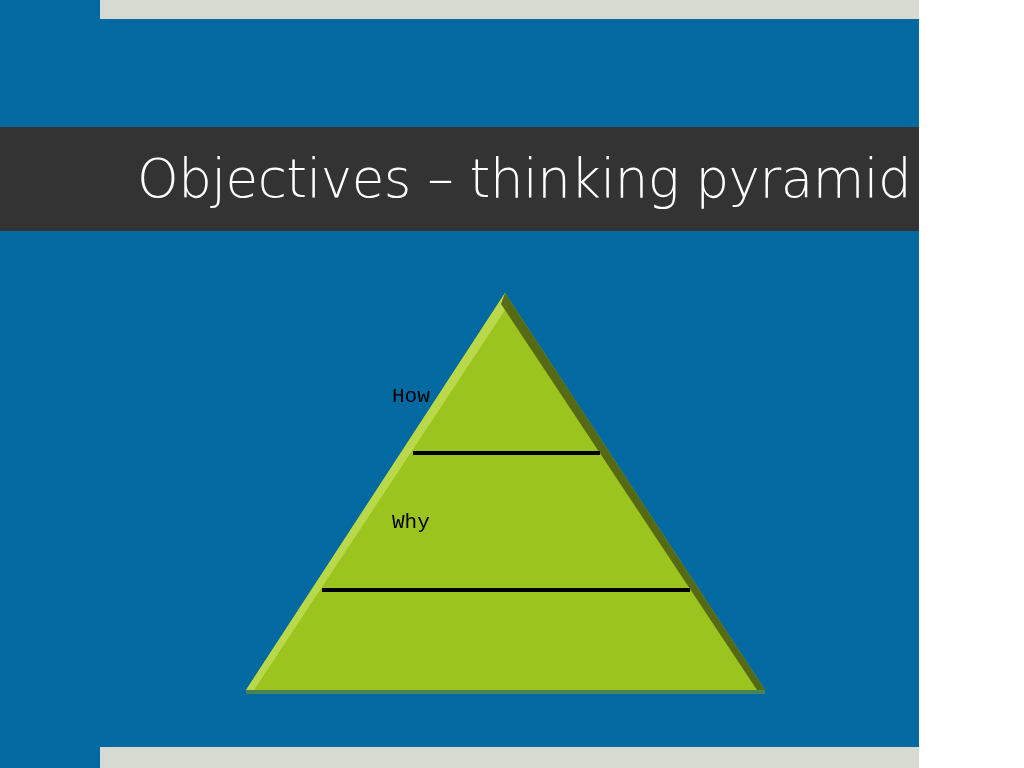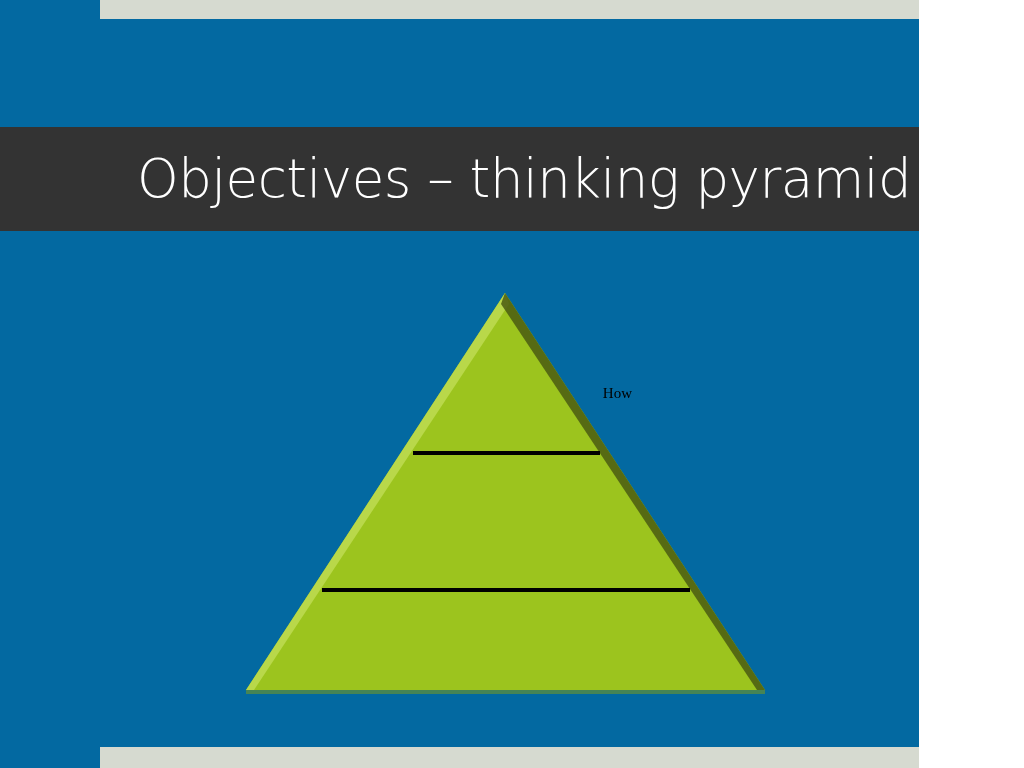--- a/index.html
+++ b/index.html
@@ -72,24 +72,24 @@
     position: absolute;
     left: 0;
     top: 0;
     width: 560px;
     height: 425px;
     display: block;
   }
   .tier-label {
     position: absolute;
     width: 240px;
-    text-align: right;
+    text-align: left;
     color: #000000;
-    font-family: Liberation Serif, serif;
-    font-size: 15px;
+    font-family: Liberation Mono, monospace;
+    font-size: 21px;
     font-weight: 400;
     line-height: 1;
     white-space: nowrap;
   }
   
   .tier-how  { left: 162px; top: 106px; }
   .tier-why  { left: 162px; top: 232px; }
   .tier-what { left: 162px; top: 346px; }
 </style>
 </head>
@@ -115,19 +115,20 @@
 
       <polygon points="16,410 535,410 535,414 16,414" fill="#7d9b1a" opacity="0.55"></polygon>
 
       <line x1="183" y1="173" x2="370" y2="173" stroke="#000000" stroke-width="4"></line>
 
       <line x1="92" y1="310" x2="460" y2="310" stroke="#000000" stroke-width="4"></line>
     </svg>
 
     <div class="tier-label tier-how">How</div>
 
+    <div class="tier-label tier-why">Why</div>
 
 
   </div>
 
   <div class="band band-bottom"></div>
 
 </div>
 
 </body></html>

